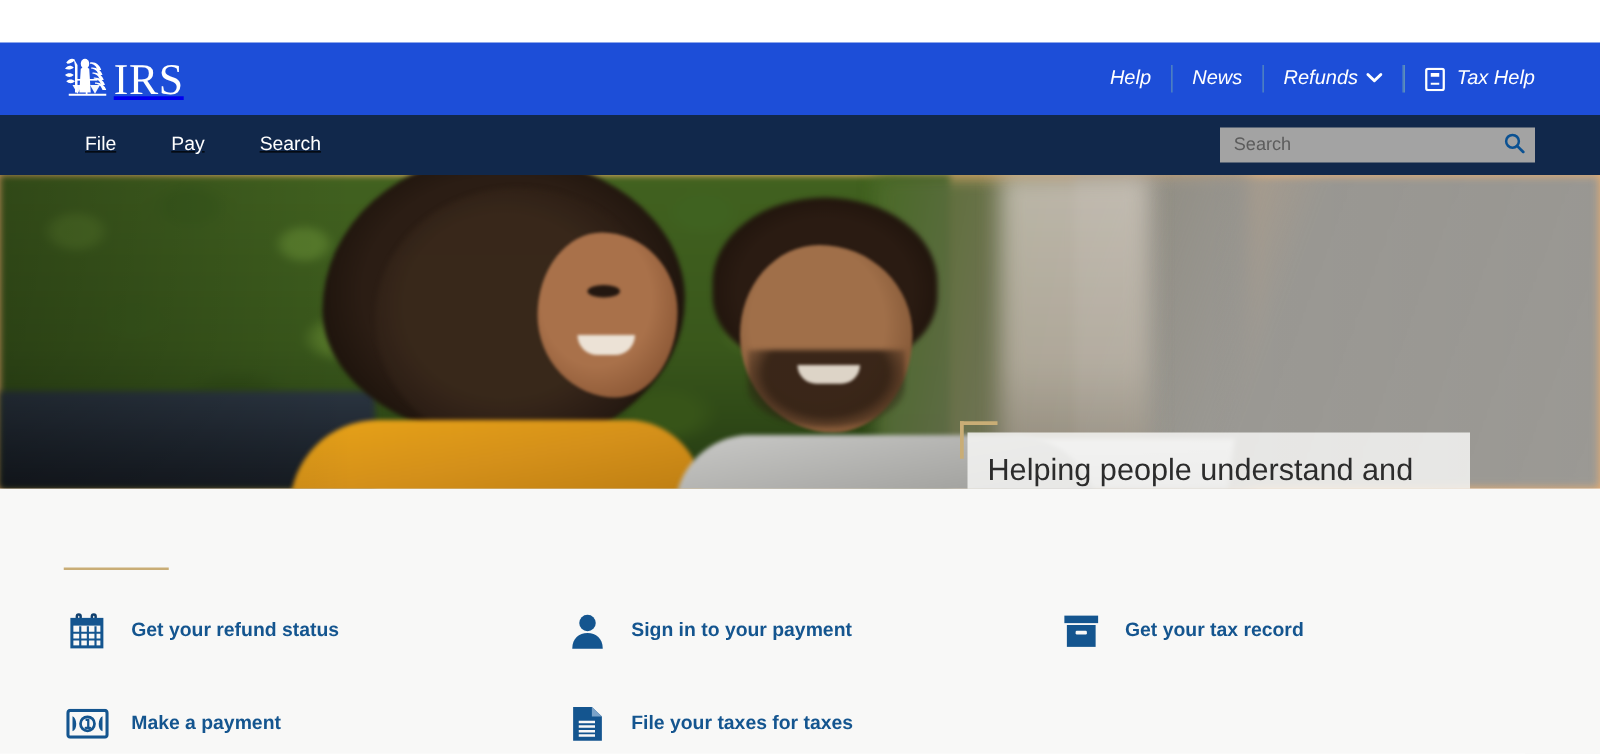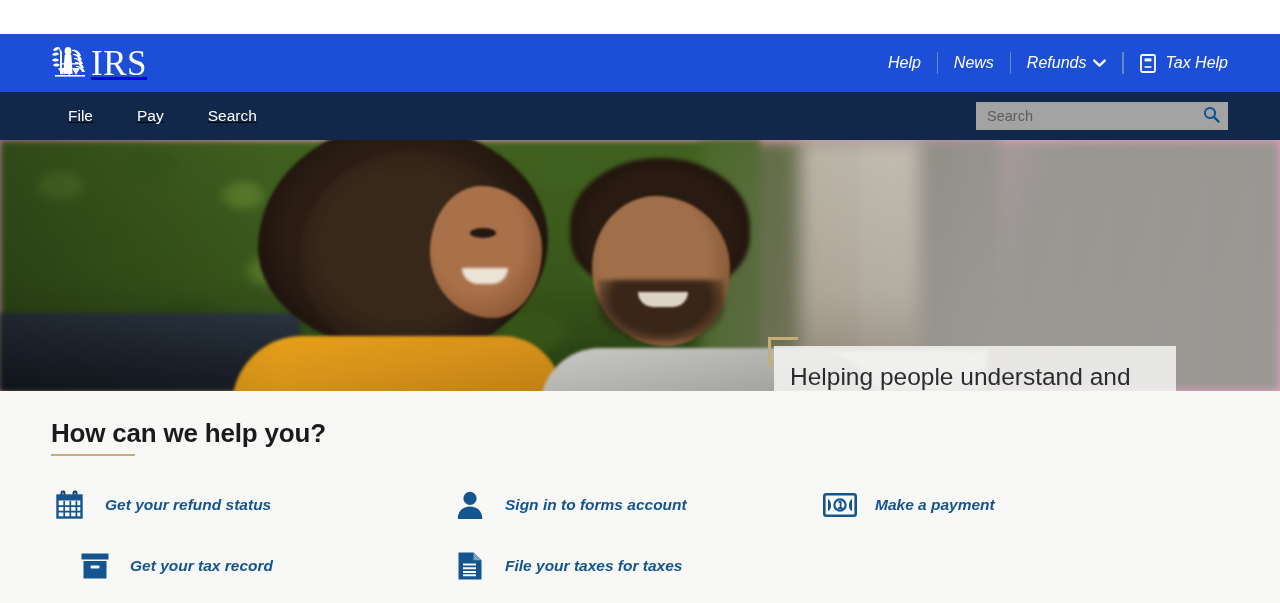--- a/index.html
+++ b/index.html
@@ -60,21 +60,21 @@
   .search-wrap input::placeholder { color: #5c5c5c; }
   .search-btn {
     position: absolute; right: 4px; top: 0; height: 100%; width: 26px;
     border: 0; background: transparent; cursor: pointer;
     display: flex; align-items: center; justify-content: center;
   }
 
   
   .hero {
     position: relative; height: 251px; overflow: hidden;
-    background: #f9a8d4;
+    background: #fdba74;
   }
   .hero-bg { position: absolute; inset: 0; }
   
   .hedge {
     position: absolute; left: 0; top: 0; width: 760px; height: 100%;
     background:
       radial-gradient(ellipse 40px 26px at 8% 18%, #4e7026 0 40%, transparent 70%),
       radial-gradient(ellipse 44px 28px at 20% 10%, #3b5c1d 0 40%, transparent 72%),
       radial-gradient(ellipse 36px 24px at 32% 22%, #567a2b 0 40%, transparent 70%),
       radial-gradient(ellipse 48px 30px at 47% 8%, #40601f 0 40%, transparent 72%),
@@ -199,21 +199,21 @@
   .help-title {
     position: absolute; left: 51px; top: 27px;
     font-size: 26px; font-weight: bold; color: #1b1b1b; letter-spacing: -.2px;
   }
   .help-rule {
     position: absolute; left: 51px; top: 63px; width: 84px; height: 2px;
     background: #c9ad76;
   }
   .help-grid {
     position: absolute; left: 40px; top: 91px; width: 1200px;
-    display: grid; grid-template-columns: 385px 385px 385px; row-gap: 15px; font-style: italic;
+    display: grid; grid-template-columns: 385px 385px 385px; row-gap: 28px;
   }
   .help-item {
     display: flex; align-items: center; height: 46px; text-decoration: none;
   }
   .help-icon {
     width: 38px; flex: 0 0 38px; display: flex; align-items: center; justify-content: center;
     margin-left: 11px;
   }
   .help-label {
     margin-left: 16px; color: #14558f; font-size: 15.5px; font-weight: bold;
@@ -343,21 +343,20 @@
       <span class="corner corner-tl"></span>
 
       <div class="hero-caption">
         <div>Helping people understand and</div>
 
       </div>
     </div>
   </div>
 
   <div class="help-section">
-    <h2 class="help-title">How can we help you?</h2>
     <div class="help-rule"></div>
 
     <div class="help-grid">
 
       <a class="help-item col1" href="#">
         <span class="help-icon">
           <svg width="30" height="30" viewBox="0 0 30 30" aria-hidden="true">
             <rect x="6.5" y="1.5" width="3" height="6" rx="1.4" fill="none" stroke="#11406e" stroke-width="2"></rect>
             <rect x="18.5" y="1.5" width="3" height="6" rx="1.4" fill="none" stroke="#11406e" stroke-width="2"></rect>
             <rect x="2.5" y="5.5" width="24" height="22" fill="none" stroke="#14558f" stroke-width="2.4"></rect>
@@ -368,46 +367,46 @@
         <span class="help-label">Get your refund status</span>
       </a>
 
       <a class="help-item col2" href="#">
         <span class="help-icon">
           <svg width="28" height="30" viewBox="0 0 28 30" aria-hidden="true">
             <circle cx="14" cy="8.4" r="6.6" fill="#14558f"></circle>
             <path d="M1.8 29 C1.8 20.6 7.2 16.4 14 16.4 C20.8 16.4 26.2 20.6 26.2 29 Z" fill="#14558f"></path>
           </svg>
         </span>
-        <span class="help-label">Sign in to forms account</span>
+        <span class="help-label">Sign in to your payment</span>
+      </a>
+
+      <a class="help-item col3" href="#">
+        <span class="help-icon">
+          <svg width="30" height="28" viewBox="0 0 30 28" aria-hidden="true">
+            <rect x="1.5" y="1.5" width="27" height="6" fill="#14558f"></rect>
+            <rect x="3.5" y="9" width="23" height="17.5" fill="#14558f"></rect>
+            <rect x="10.5" y="13.5" width="9" height="3" rx="1" fill="#f8f8f7"></rect>
+          </svg>
+        </span>
+        <span class="help-label">Get your tax record</span>
       </a>
 
       <a class="help-item col1" href="#">
         <span class="help-icon">
           <svg width="34" height="24" viewBox="0 0 34 24" aria-hidden="true">
             <rect x="1.3" y="1.3" width="31.4" height="21.4" rx="2" fill="none" stroke="#14558f" stroke-width="2.6"></rect>
             <path d="M5 6 C8.6 7.4 9.4 16.6 5 18 L5 6 Z M29 6 C25.4 7.4 24.6 16.6 29 18 L29 6 Z" fill="#14558f"></path>
             <circle cx="17" cy="12" r="5.6" fill="none" stroke="#14558f" stroke-width="2.2"></circle>
             <path d="M16.2 8.9 L17.6 8.9 L17.6 15.2 M15.6 15.2 L19 15.2" stroke="#14558f" stroke-width="1.8" fill="none" stroke-linecap="round"></path>
           </svg>
         </span>
         <span class="help-label">Make a payment</span>
       </a>
 
-      <a class="help-item col3" href="#">
-        <span class="help-icon">
-          <svg width="30" height="28" viewBox="0 0 30 28" aria-hidden="true">
-            <rect x="1.5" y="1.5" width="27" height="6" fill="#14558f"></rect>
-            <rect x="3.5" y="9" width="23" height="17.5" fill="#14558f"></rect>
-            <rect x="10.5" y="13.5" width="9" height="3" rx="1" fill="#f8f8f7"></rect>
-          </svg>
-        </span>
-        <span class="help-label">Get your tax record</span>
-      </a>
-
       <a class="help-item col2" href="#">
         <span class="help-icon">
           <svg width="26" height="30" viewBox="0 0 26 30" aria-hidden="true">
             <path d="M1.5 1.5 H16.5 L24.5 9.2 V28.5 H1.5 Z" fill="#14558f"></path>
             <path d="M16.5 1.5 L24.5 9.2 H16.5 Z" fill="#7ba3c9"></path>
             <path d="M6 13.5 H19 M6 17.2 H19 M6 20.9 H19 M6 24.3 H19" stroke="#f8f8f7" stroke-width="2"></path>
           </svg>
         </span>
         <span class="help-label">File your taxes for taxes</span>
       </a>

